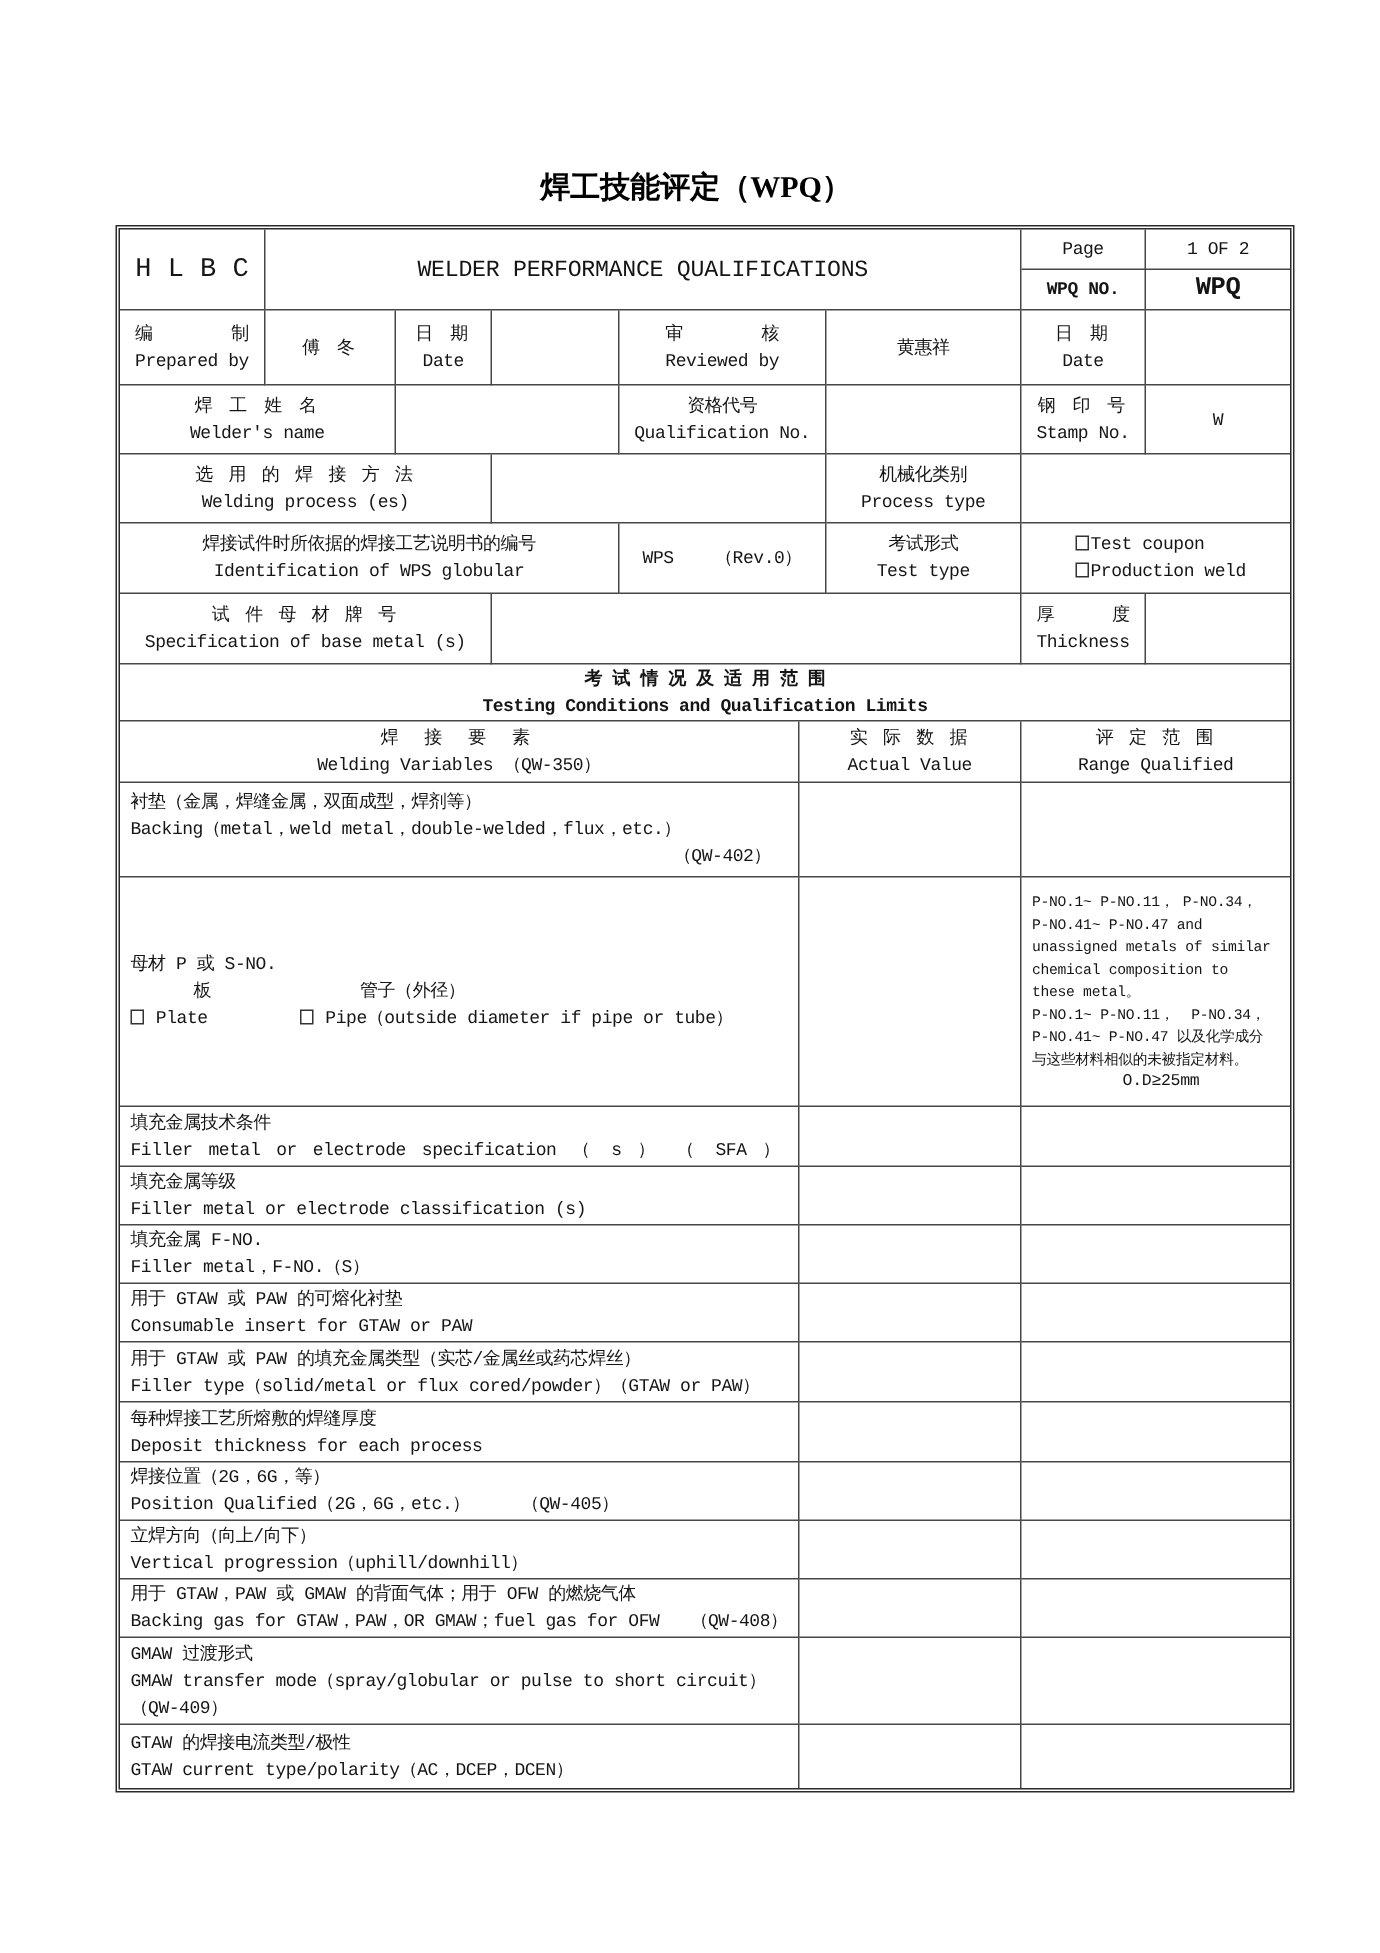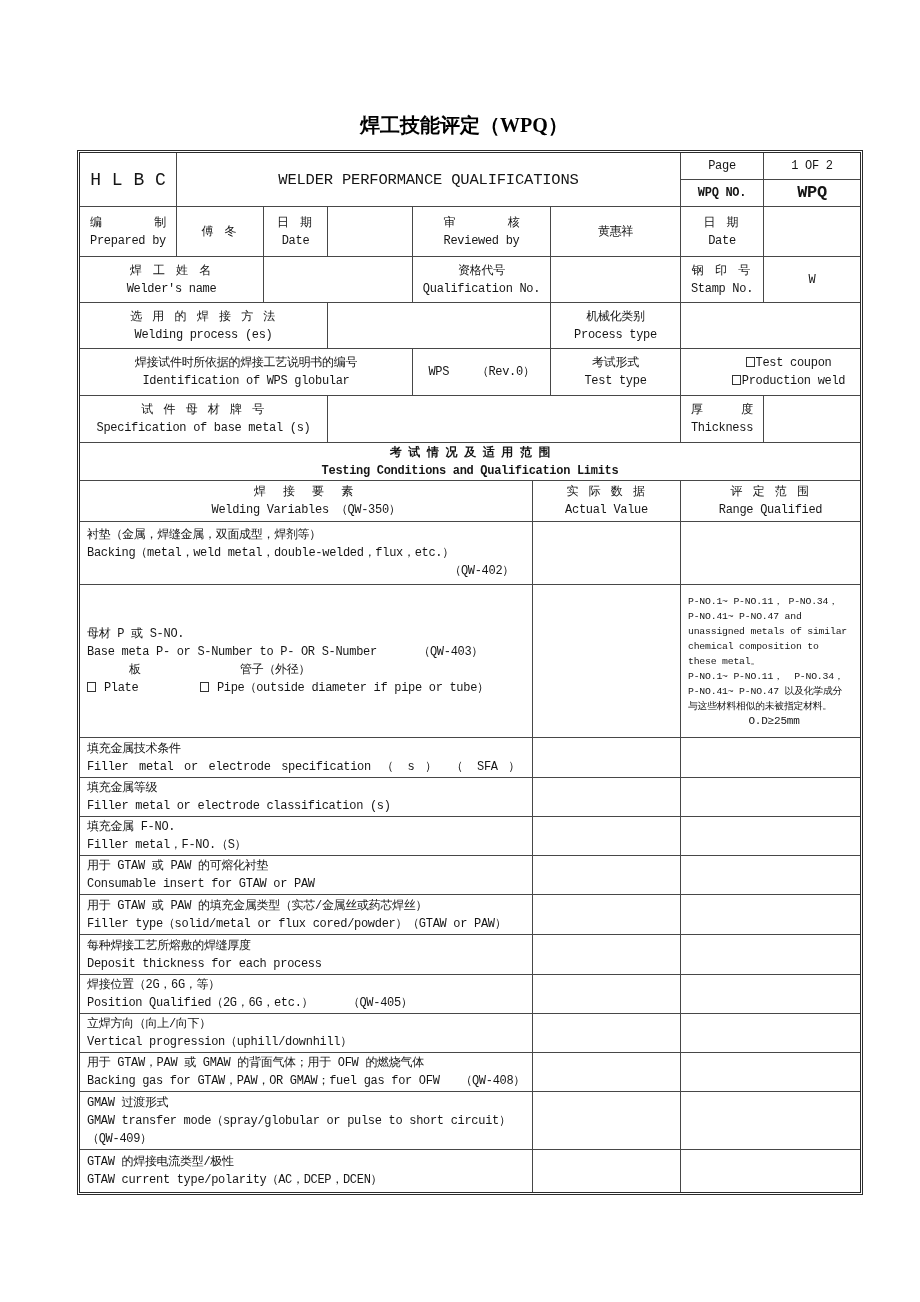--- a/index.html
+++ b/index.html
@@ -44,21 +44,21 @@
   .wpq-val { font-size: 17px; font-weight: bold; }
   .code-right { align-self: flex-end; padding-right: 18px; }
   .jl { align-self: stretch; padding-right: 12px; white-space: normal; text-align: justify; text-align-last: justify; }
   .opts .o1 { display: inline-block; width: 113px; white-space: pre; }
   .opts-zh .o1 { display: inline-block; width: 111px; padding-left: 42px; }
   .opts-zh .o2 { display: inline-block; padding-left: 0; }
   .cb {
     display: inline-block; width: 9px; height: 10px; border: 1px solid #333;
     vertical-align: -1px; margin-right: 1px; box-sizing: border-box; background: #fff;
   }
-  .options { align-items: center; padding-left: 36px; }
+  .options { align-items: flex-start; padding-left: 36px; }
   .small { font-size: 9.8px; line-height: 15px; letter-spacing: -0.2px; padding-left: 7px; align-items: flex-start; text-align: left; }
   .small .center { align-self: stretch; text-align: center; font-size: 11px; }
 </style>
 </head>
 <body>
 
 <div class="doc-title">焊工技能评定（WPQ）</div>
 
 <div class="form">
 
@@ -169,21 +169,20 @@
   <div class="c left" style="grid-column:1/6;grid-row:10/11">
     <div class="line">衬垫（金属，焊缝金属，双面成型，焊剂等）</div>
     <div class="line">Backing（metal，weld metal，double-welded，flux，etc.）</div>
     <div class="line code-right">（QW-402）</div>
   </div>
   <div class="c" style="grid-column:6/8;grid-row:10/11"></div>
   <div class="c nr" style="grid-column:8/10;grid-row:10/11"></div>
 
   <div class="c left" style="grid-column:1/6;grid-row:11/12">
     <div class="line">母材 P 或 S-NO.</div>
-    <div class="line">Base meta P- or S-Number to P- OR S-Number      （QW-403）</div>
     <div class="line opts-zh"><span class="o1">板</span><span class="o2">管子（外径）</span></div>
     <div class="line opts"><span class="o1"><span class="cb"></span> <span>Plate</span></span><span class="o2"><span class="cb"></span> <span>Pipe（outside diameter if pipe or tube）</span></span></div>
   </div>
   <div class="c" style="grid-column:6/8;grid-row:11/12"></div>
   <div class="c nr small" style="grid-column:8/10;grid-row:11/12">
     <div class="line">P-NO.1~ P-NO.11， P-NO.34，</div>
     <div class="line">P-NO.41~ P-NO.47 and</div>
     <div class="line">unassigned metals of similar</div>
     <div class="line">chemical composition to</div>
     <div class="line">these metal。</div>

